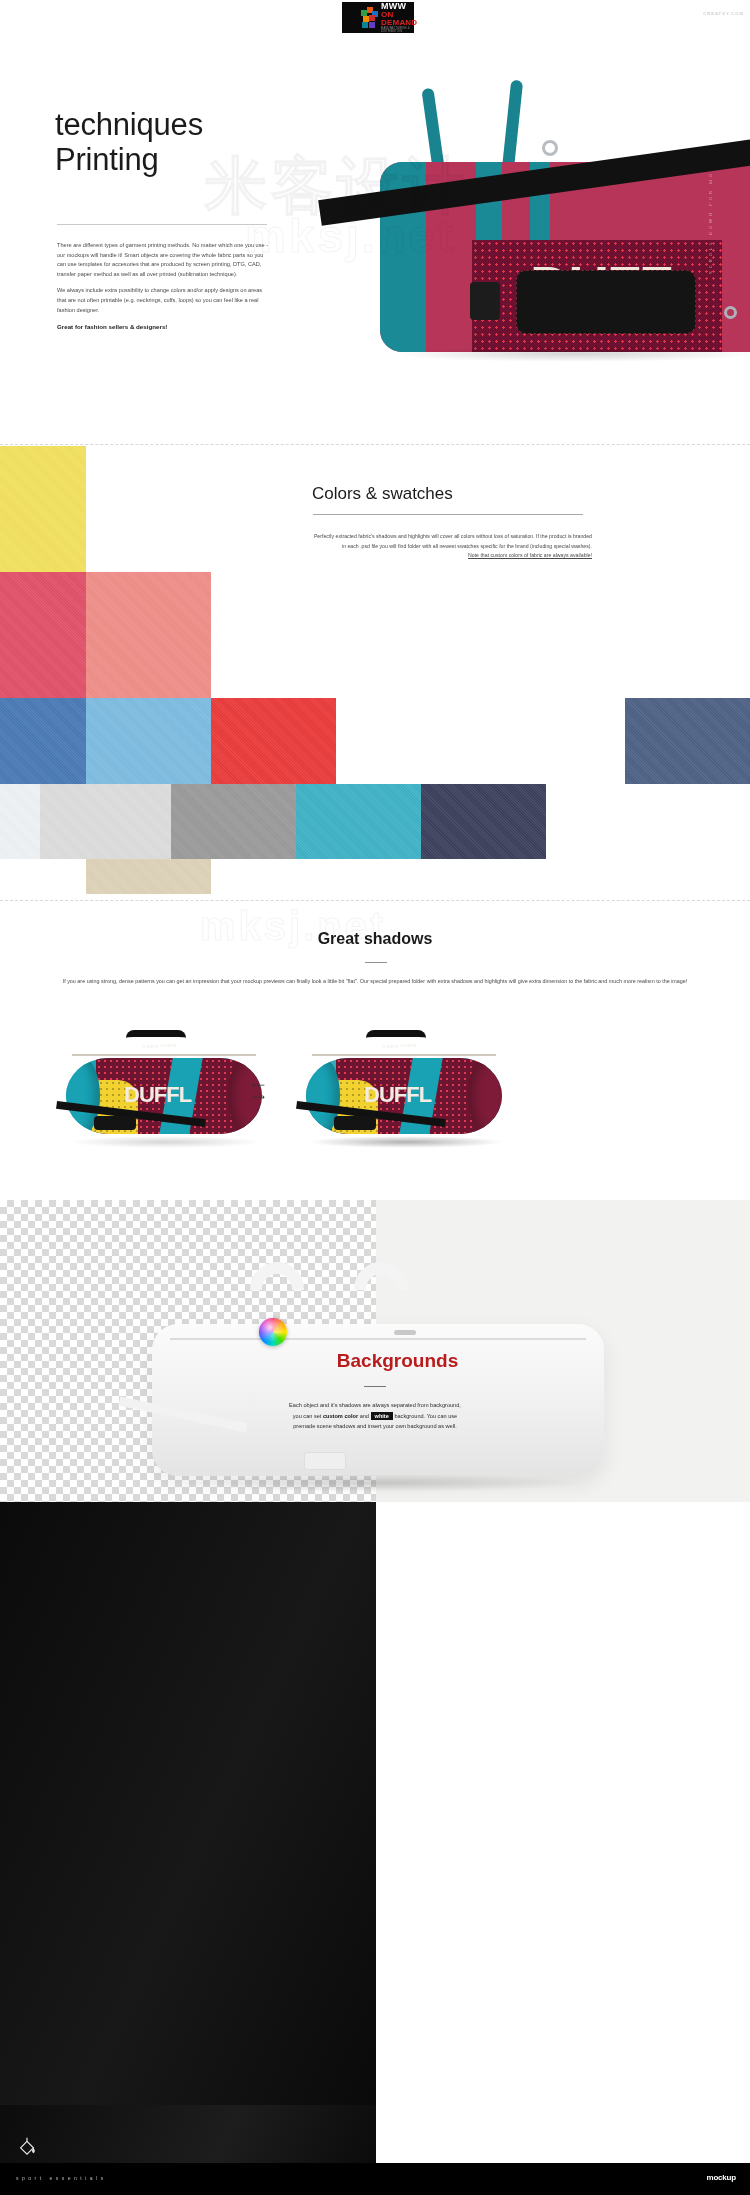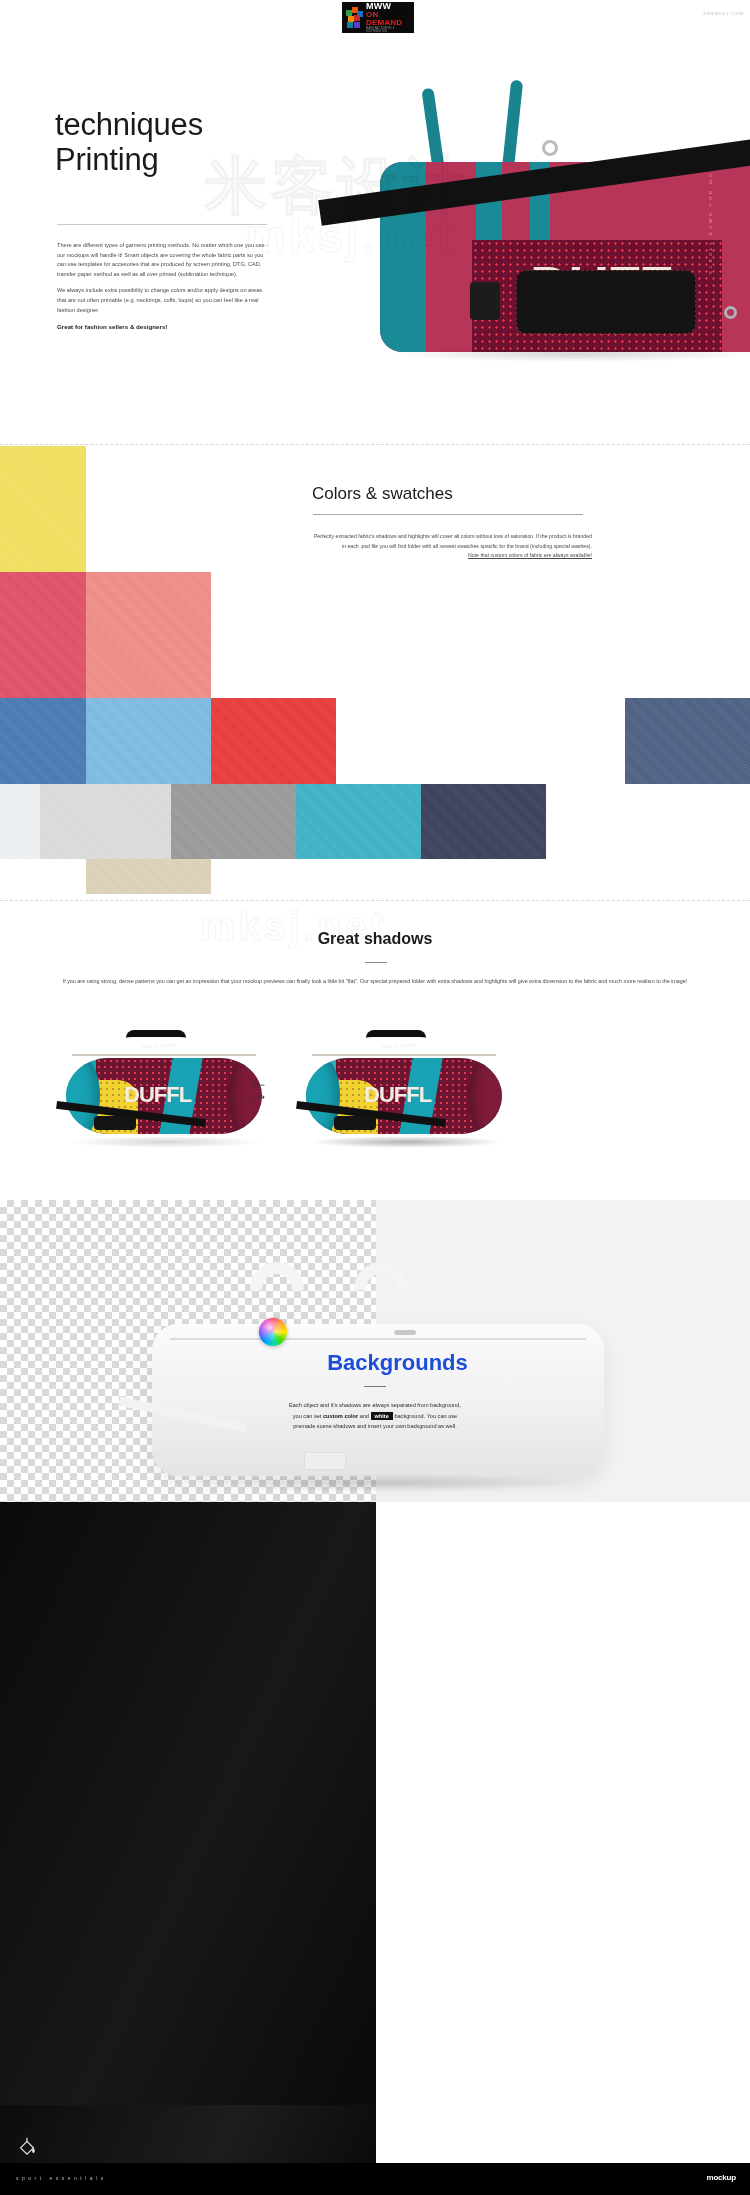--- a/index.html
+++ b/index.html
@@ -7,21 +7,21 @@
   body {
     width:750px; height:2195px; position:relative; overflow:hidden;
     font-family:"Liberation Sans", sans-serif; color:#2b2b2b;
   }
   .page { position:relative; width:750px; height:2195px; }
 
   
   .topbar { position:absolute; left:0; top:0; width:750px; height:34px; background:#fff; }
   .brand-logo {
     position:absolute; left:342px; top:2px; width:72px; height:31px;
-    background:#0a0a0a; display:flex; align-items:center; padding:3px 4px; gap:3px;
+    background:#0a0a0a; display:flex; align-items:center; padding:3px 19px; gap:3px;
   }
   .brand-mark { width:17px; height:22px; position:relative; flex:0 0 auto; }
   .bm { position:absolute; width:6px; height:6px; }
   .brand-words { display:flex; flex-direction:column; justify-content:center; line-height:1; }
   .bw1 { color:#fff; font-size:9px; font-weight:700; letter-spacing:.3px; }
   .bw2 { color:#e02020; font-size:8px; font-weight:700; letter-spacing:.2px; }
   .bw3 { color:#9a9a9a; font-size:2.6px; letter-spacing:.25px; margin-top:1px; }
   .creatsy-top {
     position:absolute; right:6px; top:11px; font-size:4.3px; letter-spacing:.9px;
     color:#cfcfcf; font-weight:700;
@@ -194,21 +194,21 @@
 
   .colorwheel {
     position:absolute; left:259px; top:118px; width:28px; height:28px; border-radius:50%;
     background:conic-gradient(#ff0040,#ff9a00,#ffe600,#44e000,#00d9c0,#0090ff,#5a2bff,#d400c8,#ff0040);
     box-shadow:0 1px 4px rgba(0,0,0,.28);
   }
   .colorwheel::after{
     content:""; position:absolute; inset:0; border-radius:50%;
     background:radial-gradient(circle at 40% 34%, rgba(255,255,255,.85) 0%, rgba(255,255,255,0) 58%);
   }
-  .s4-title { position:absolute; left:0; top:150px; width:750px; text-align:center; font-size:22px; color:#1d4ed8;padding-left:45px; }
+  .s4-title { position:absolute; left:0; top:150px; width:750px; text-align:center; font-size:19px; color:#b91c1c;padding-left:45px; }
   .s4-dash { position:absolute; left:364px; top:186px; width:22px; height:1px; background:#777; }
   .s4-body { position:absolute; left:0; top:200px; width:750px; text-align:center; font-size:5.6px; line-height:1.9; color:#2e2e2e; }
   .tag-custom { font-weight:700; color:#111; }
   .tag-white { background:#111; color:#fff; padding:1px 4px; font-weight:700; }
 
   
   .footer { position:absolute; left:0; top:2105px; width:750px; height:90px; background:#000; }
   .footer-left { position:absolute; left:0; top:0; width:376px; height:58px; background:linear-gradient(115deg,#0c0c0c,#1d1d1d 60%,#0b0b0b); }
   .footer-right { position:absolute; left:376px; top:0; width:374px; height:58px; background:#fff; }
   .footer-bar { position:absolute; left:0; top:58px; width:750px; height:32px; background:#000; }

